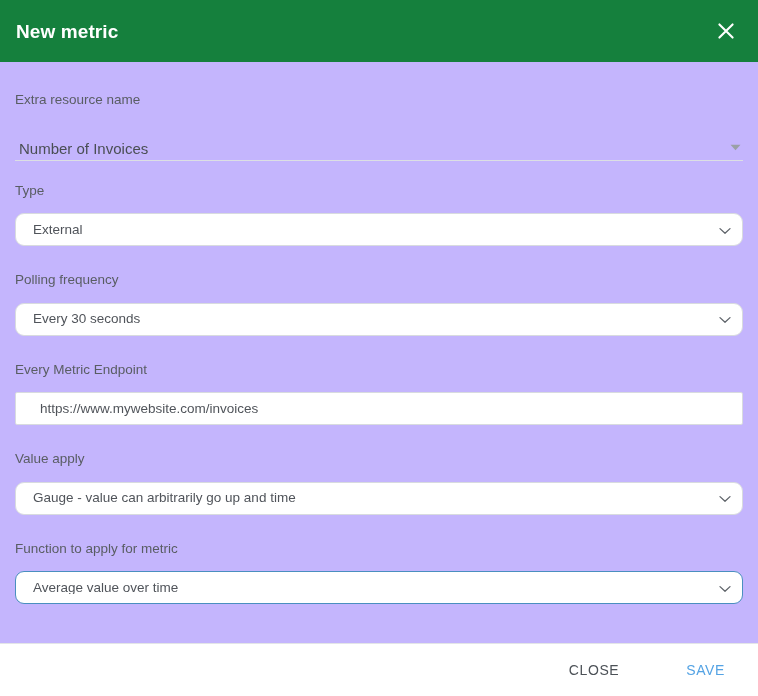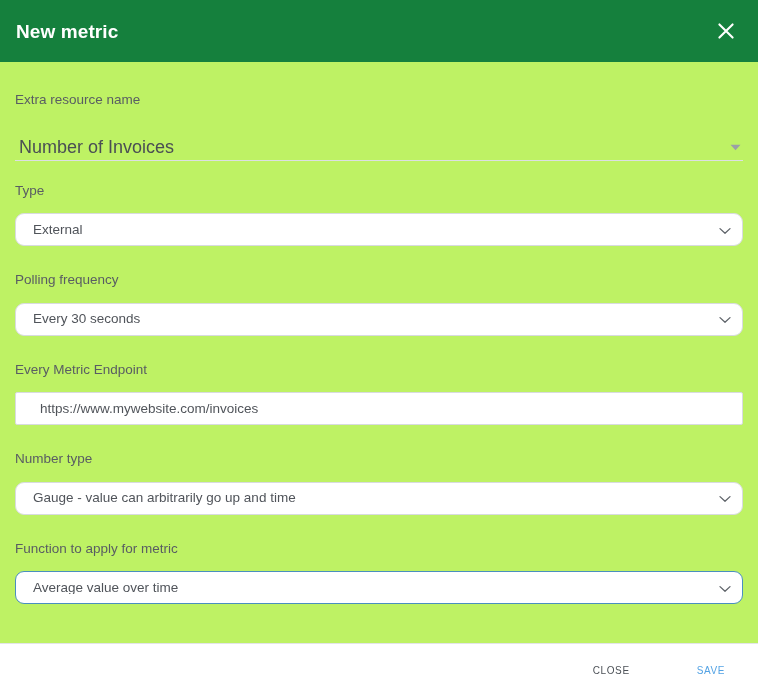--- a/index.html
+++ b/index.html
@@ -50,21 +50,21 @@
     cursor: pointer;
     background: transparent;
     border: none;
     padding: 0;
   }
   .close-btn svg { display: block; }
 
   
   .dialog-body {
     flex: 1 1 auto;
-    background: #bef264;
+    background: #c4b5fd;
     padding: 0 15px;
     box-sizing: border-box;
     overflow: hidden;
     border-bottom: 1px solid #e3e5e8;
   }
 
   .field {
     margin: 0;
   }
   .field-label {
@@ -76,21 +76,21 @@
 
   
   .underline-select-wrap {
     position: relative;
     border-bottom: 1px solid #dcdfe3;
     height: 28px;
     display: flex;
     align-items: flex-end;
   }
   .underline-select-value {
-    font-size: 18px;
+    font-size: 15px;
     color: #4a4e54;
     padding-left: 4px;
     padding-bottom: 4px;
     line-height: 1;
   }
   .underline-caret {
     position: absolute;
     right: 2px;
     bottom: 7px;
     color: #9aa0a6;
@@ -154,21 +154,21 @@
     display: flex;
     align-items: center;
     justify-content: flex-end;
     padding-right: 23px;
     box-sizing: border-box;
   }
   .footer-btn {
     background: transparent;
     border: none;
     font-family: "Liberation Sans", sans-serif;
-    font-size: 10px;
+    font-size: 14px;
     letter-spacing: 0.6px;
     cursor: pointer;
     padding: 8px 10px;
   }
   .btn-close-label { color: #4c5157; margin-right: 47px; }
   .btn-save-label  { color: #54a3e4; }
 </style>
 </head>
 <body>
 
@@ -222,21 +222,21 @@
     </div>
 
     <div class="field" style="padding-top:27px;">
       <label class="field-label">Every Metric Endpoint</label>
       <div style="margin-top:16px;">
         <input class="text-input" type="text" value="https://www.mywebsite.com/invoices" style="">
       </div>
     </div>
 
     <div class="field" style="padding-top:27px;">
-      <label class="field-label">Number type</label>
+      <label class="field-label">Value apply</label>
       <div class="box-select-wrap" style="margin-top:16px;">
         <span class="box-select-value">Gauge - value can arbitrarily go up and time</span>
         <span class="chevron">
           <svg width="12" height="8" viewBox="0 0 12 8">
             <path d="M1 1.6 L6 6.3 L11 1.6" fill="none" stroke="#5f646a" stroke-width="1.3" stroke-linecap="round" stroke-linejoin="round"></path>
           </svg>
         </span>
       </div>
     </div>
 

